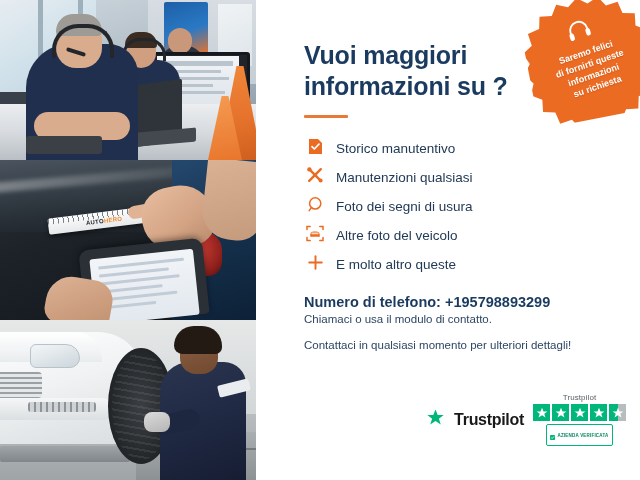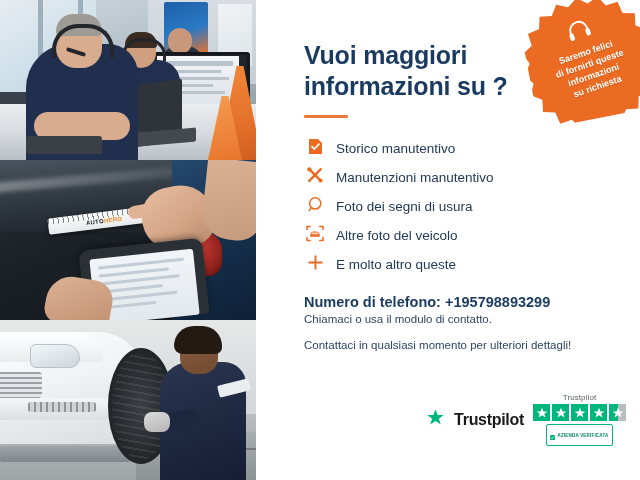--- a/index.html
+++ b/index.html
@@ -608,21 +608,21 @@
           <svg width="18" height="18" viewBox="0 0 18 18">
             <g stroke="#ec6b23" stroke-width="2.4" stroke-linecap="round">
               <line x1="3.2" y1="3.2" x2="14.8" y2="14.8"></line>
               <line x1="14.8" y1="3.2" x2="3.2" y2="14.8"></line>
             </g>
             <circle cx="9" cy="9" r="2.1" fill="#ec6b23"></circle>
             <circle cx="3.4" cy="3.4" r="2.2" fill="#ec6b23"></circle>
             <circle cx="14.6" cy="14.6" r="2.0" fill="#ec6b23"></circle>
           </svg>
         </span>
-        <span class="flabel">Manutenzioni manutentivo</span>
+        <span class="flabel">Manutenzioni qualsiasi</span>
       </li>
 
       <li>
         <span class="ficon">
           <svg width="17" height="17" viewBox="0 0 17 17">
             <circle cx="8.2" cy="7.4" r="5.6" fill="none" stroke="#ec6b23" stroke-width="1.5"></circle>
             <line x1="4.3" y1="11.6" x2="2.2" y2="14.6" stroke="#ec6b23" stroke-width="1.5" stroke-linecap="round"></line>
           </svg>
         </span>
         <span class="flabel">Foto dei segni di usura</span>

